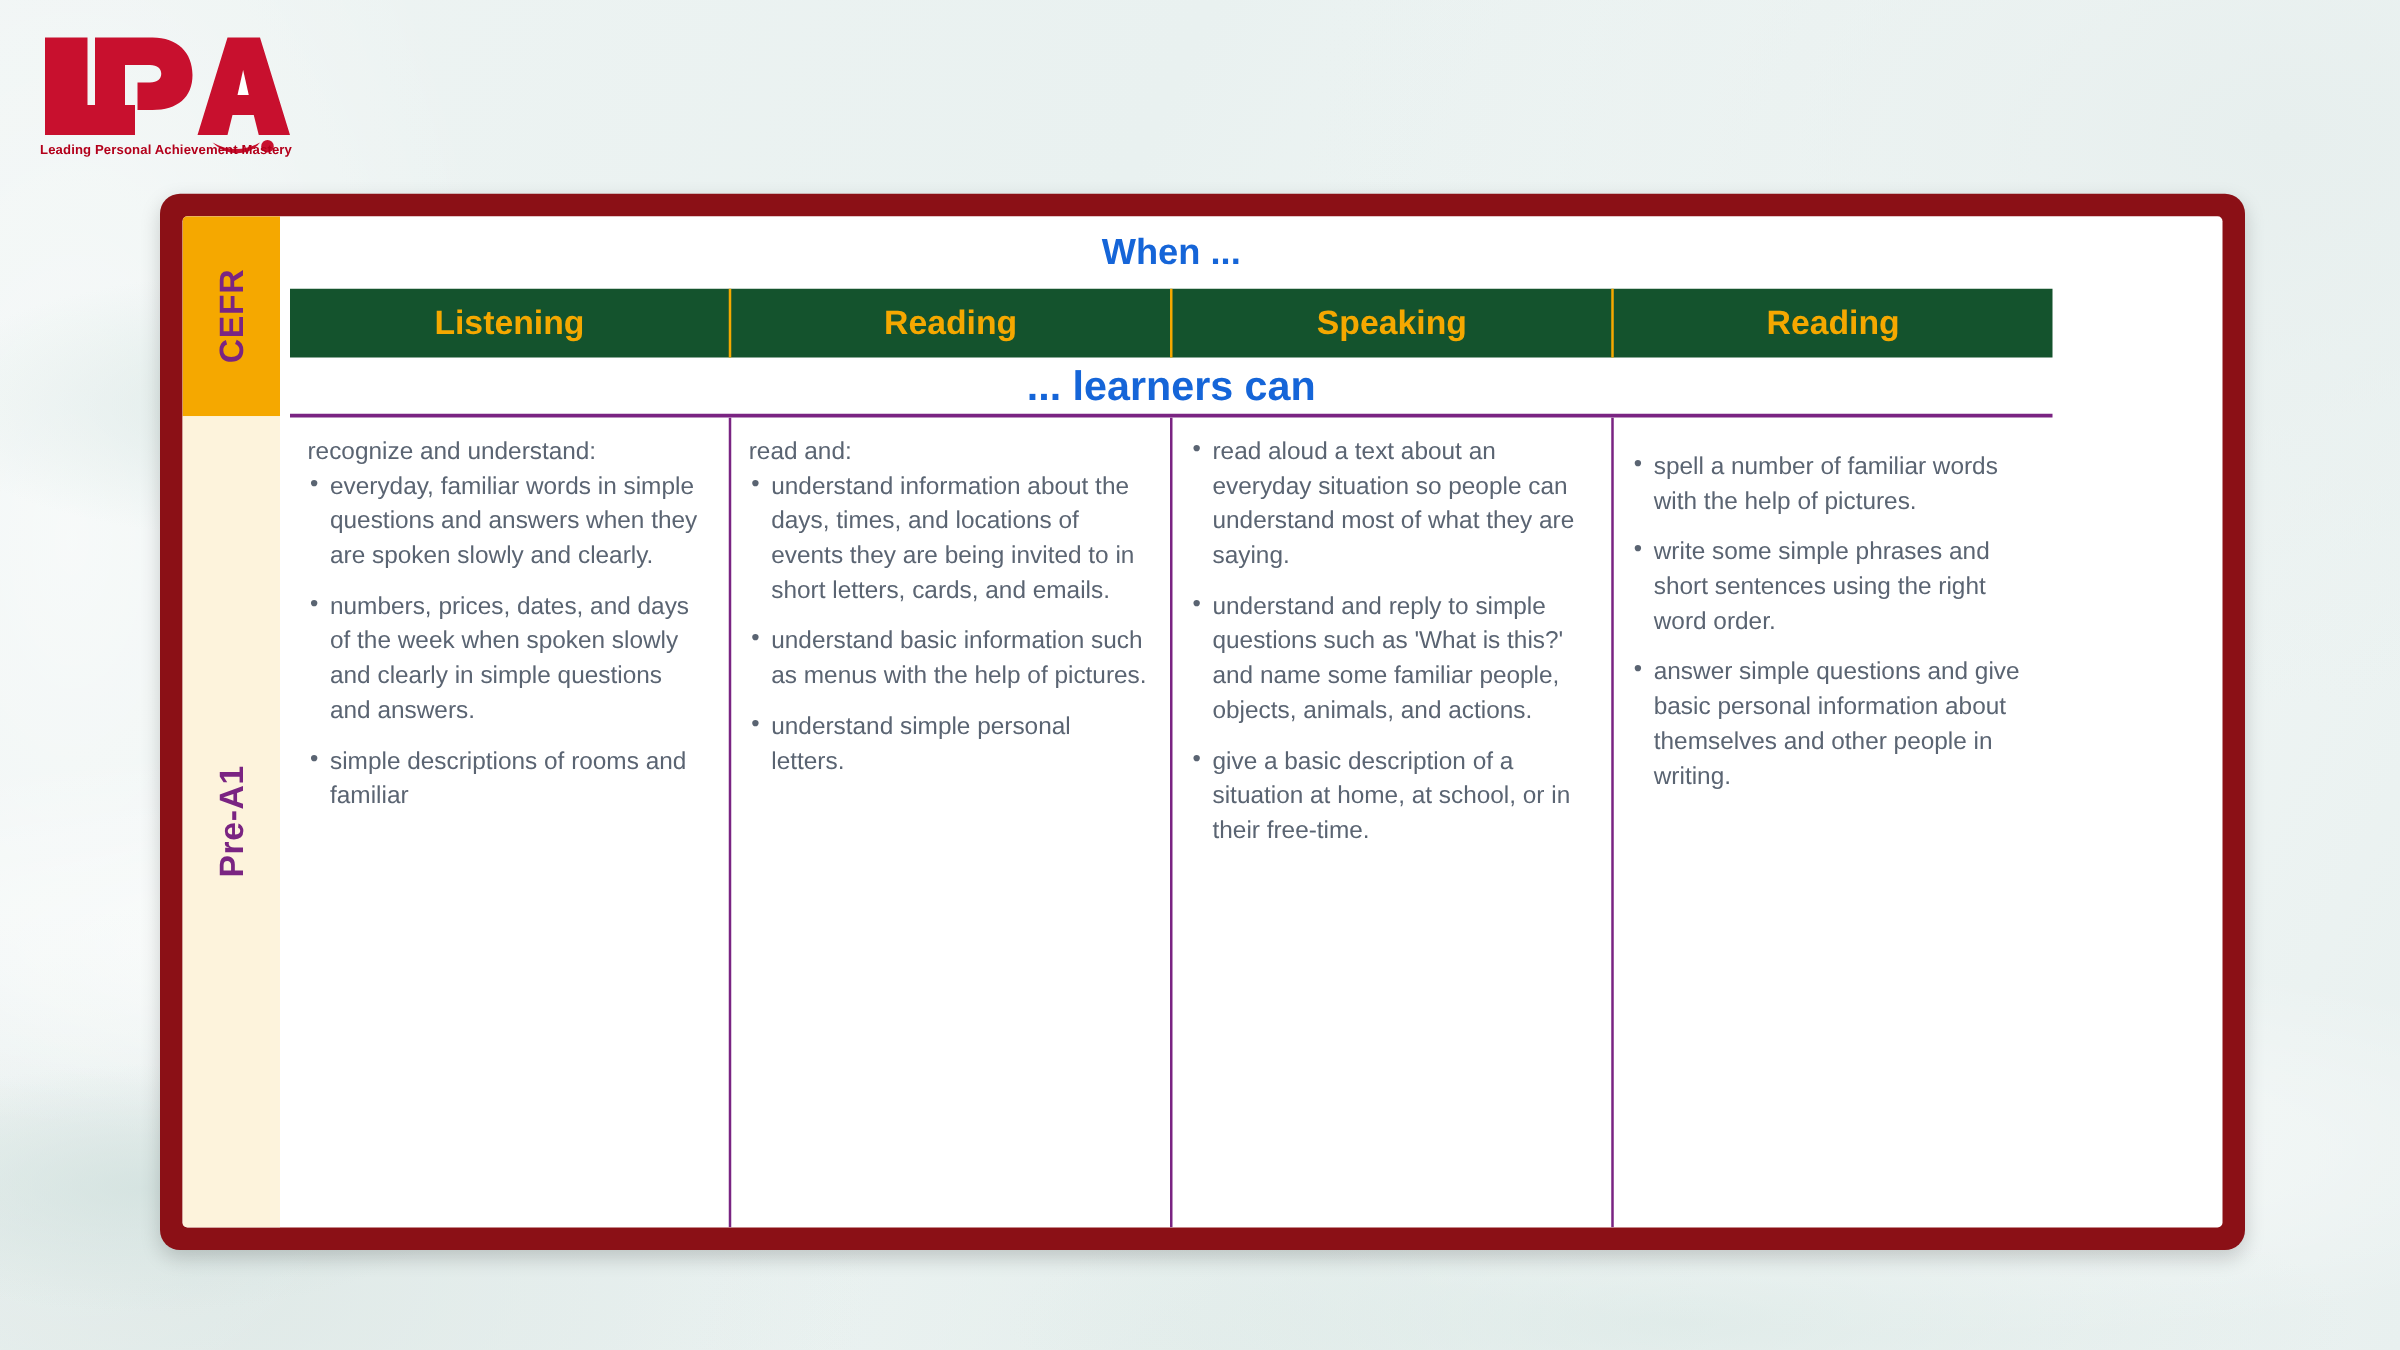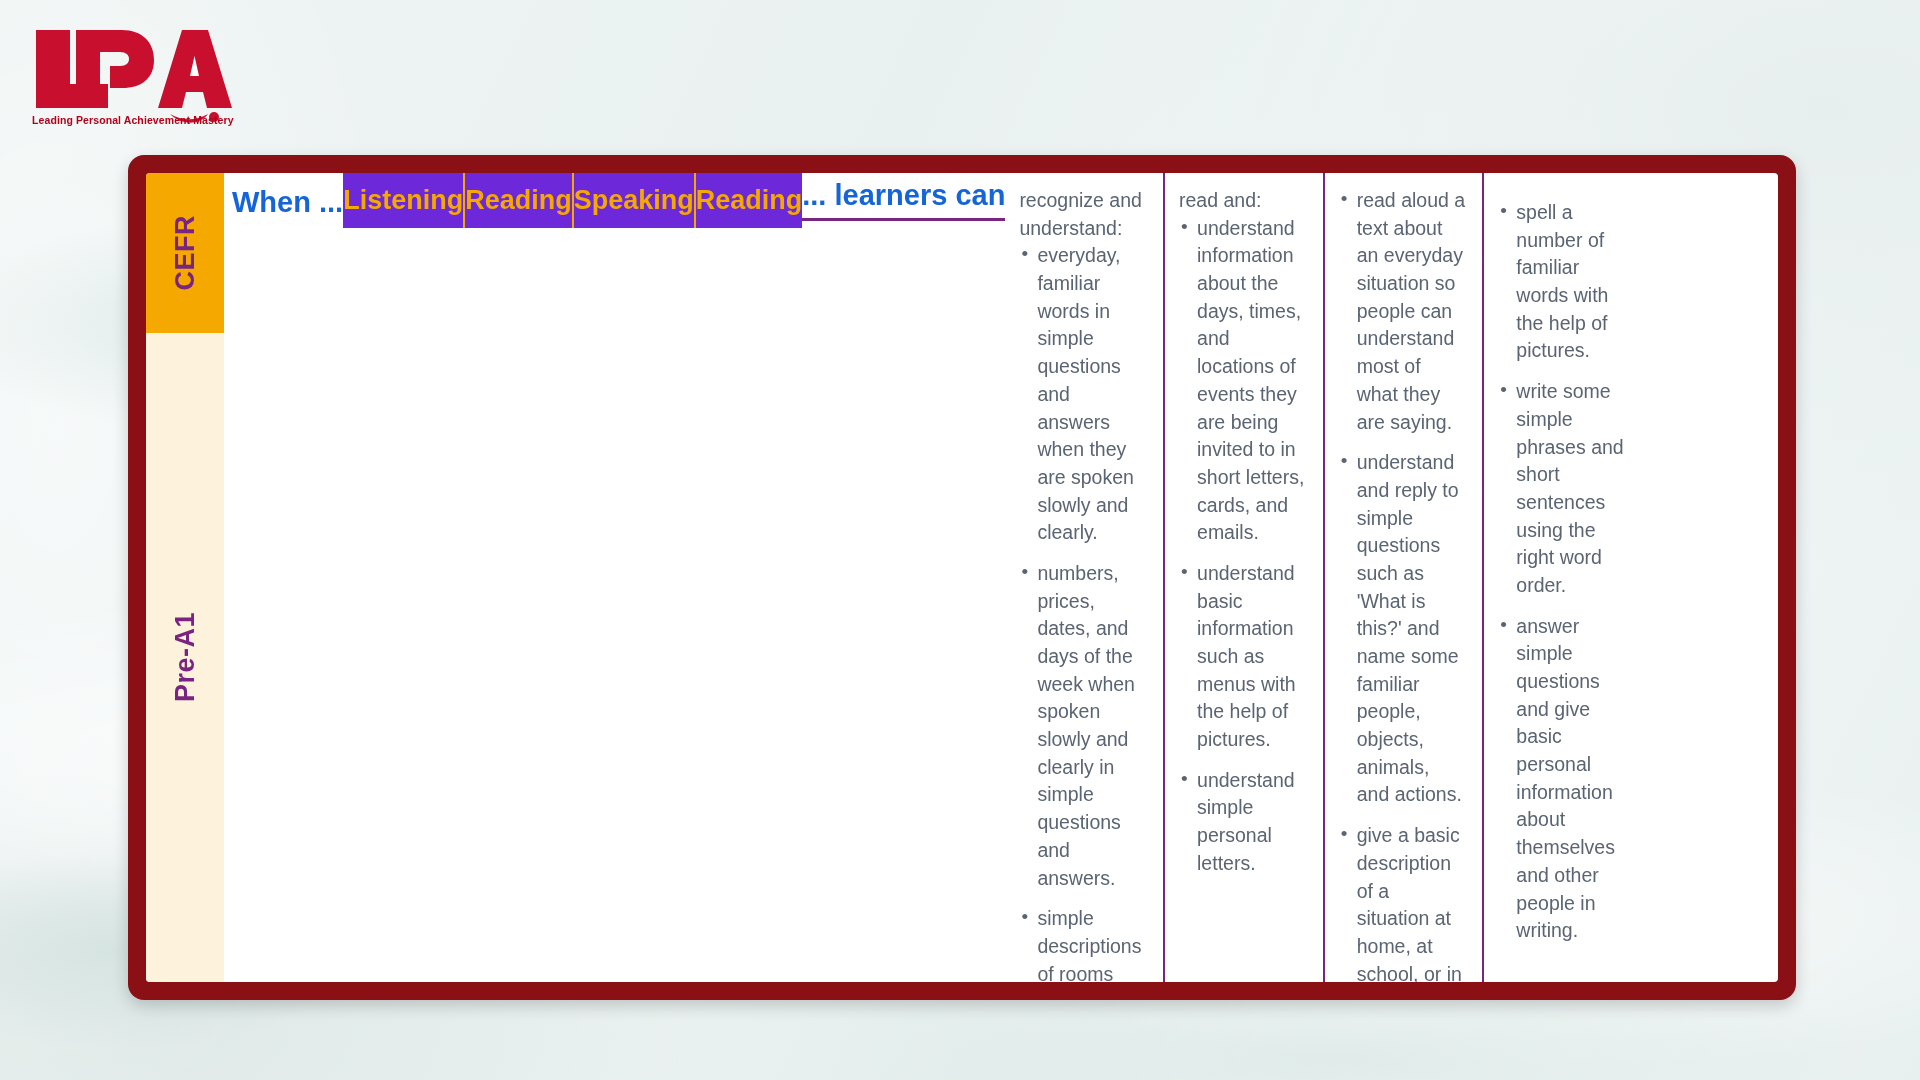--- a/index.html
+++ b/index.html
@@ -122,38 +122,38 @@
     color: #7a2482;
     font-weight: bold;
     font-size: 27px;
     letter-spacing: 0.5px;
   }
 
   
   .main-col {
     flex: 1;
     display: flex;
-    flex-direction: row;
+    flex-direction: column;
     padding-left: 8px;
     padding-right: 136px;
   }
   .when-row {
     height: 58px;
     display: flex;
     align-items: center;
     justify-content: center;
   }
   .when-row span {
     color: #1565d8;
     font-weight: bold;
     font-size: 29px;
   }
   .skills-row {
     height: 55px;
-    background: #6d28d9;
+    background: #14532d;
     display: flex;
   }
   .skill-cell {
     flex: 1;
     display: flex;
     align-items: center;
     justify-content: center;
     border-right: 2px solid #f5a800;
   }
   .skill-cell:last-child { border-right: none; }
@@ -165,21 +165,21 @@
   .learners-row {
     height: 48px;
     display: flex;
     align-items: center;
     justify-content: center;
     border-bottom: 3px solid #7a2482;
   }
   .learners-row span {
     color: #1565d8;
     font-weight: bold;
-    font-size: 29px;
+    font-size: 33px;
     text-align: center;
   }
 
   
   .body-row {
     flex: 1;
     display: flex;
     overflow: hidden;
   }
   .body-cell {

